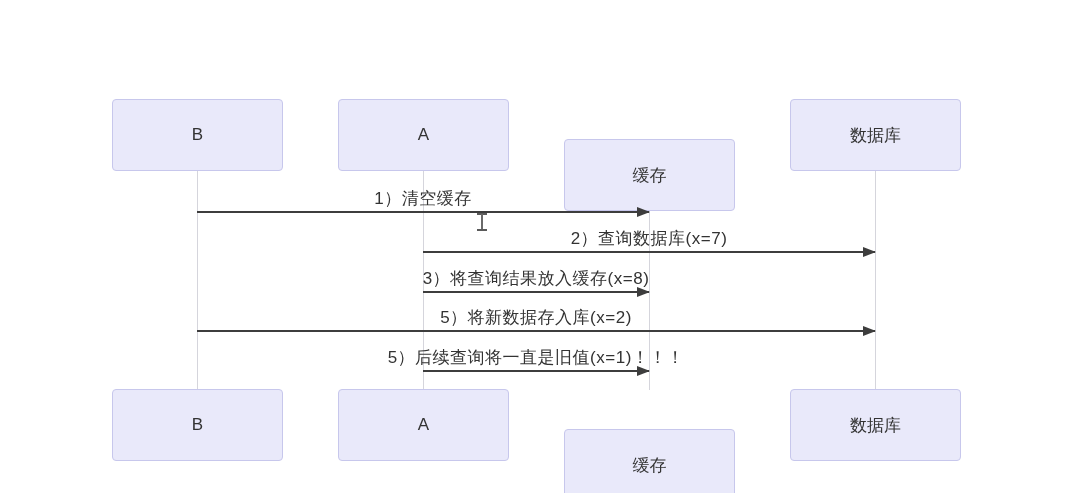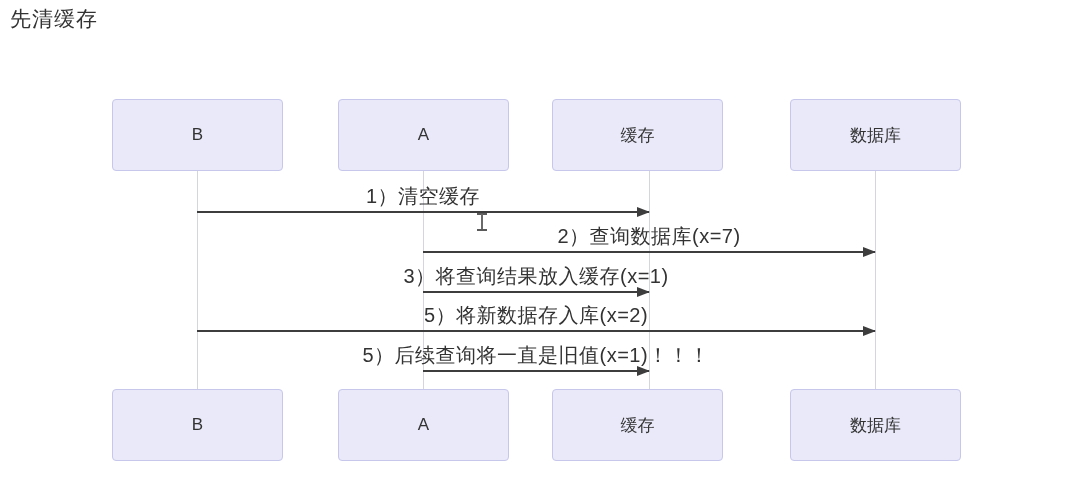--- a/index.html
+++ b/index.html
@@ -50,21 +50,21 @@
     display: flex;
     align-items: center;
     justify-content: center;
     font-size: 17px;
     color: var(--text);
   }
   .actor.row-top { top: 99px; }
   .actor.row-bottom { top: 389px; }
   .actor.c0 { left: 112px; }
   .actor.c1 { left: 338px; }
-  .actor.c2 { left: 552px; }
+  .actor.c2 { left: 564px; margin-top: 40px; }
   .actor.c3 { left: 790px; }
   .msg { position: absolute; height: 2px; }
   .msg .msg-line {
     position: absolute;
     left: 0; right: 0; top: 0;
     border-top: 2px solid var(--arrow);
   }
   .msg .arrowhead {
     position: absolute;
     right: -1px;
@@ -73,21 +73,21 @@
     border-left: 13px solid var(--arrow);
     border-top: 5px solid transparent;
     border-bottom: 5px solid transparent;
   }
   .msg .msg-label {
     position: absolute;
     left: 50%;
     bottom: 3px;
     transform: translateX(-50%);
     white-space: nowrap;
-    font-size: 20px;
+    font-size: 17px;
     letter-spacing: 0.5px;
     color: var(--text);
   }
   .msg.m1 { left: 197px; top: 211px; width: 452px; }
   .msg.m2 { left: 423px; top: 251px; width: 452px; }
   .msg.m3 { left: 423px; top: 291px; width: 226px; }
   .msg.m4 { left: 197px; top: 330px; width: 678px; }
   .msg.m5 { left: 423px; top: 370px; width: 226px; text-align: right; }
   .ibeam-cursor {
     position: absolute;
@@ -111,21 +111,20 @@
     bottom: 1px;
     width: 2px;
     background: #6a6a6a;
   }
 </style>
 </head>
 <body>
 
 <div class="canvas">
 
-  <div class="title">先清缓存</div>
 
   <div class="lifeline l0"></div>
   <div class="lifeline l1"></div>
   <div class="lifeline l2"></div>
   <div class="lifeline l3"></div>
 
   <div class="actor row-top c0">
     <span>B</span>
   </div>
   <div class="actor row-top c1">
@@ -142,21 +141,21 @@
     <div class="msg-label">1）清空缓存</div>
     <div class="msg-line"></div>
     <div class="arrowhead"></div>
   </div>
   <div class="msg m2">
     <div class="msg-label">2）查询数据库(x=7)</div>
     <div class="msg-line"></div>
     <div class="arrowhead"></div>
   </div>
   <div class="msg m3">
-    <div class="msg-label">3）将查询结果放入缓存(x=1)</div>
+    <div class="msg-label">3）将查询结果放入缓存(x=8)</div>
     <div class="msg-line"></div>
     <div class="arrowhead"></div>
   </div>
   <div class="msg m4">
     <div class="msg-label">5）将新数据存入库(x=2)</div>
     <div class="msg-line"></div>
     <div class="arrowhead"></div>
   </div>
   <div class="msg m5">
     <div class="msg-label">5）后续查询将一直是旧值(x=1)！！！</div>

